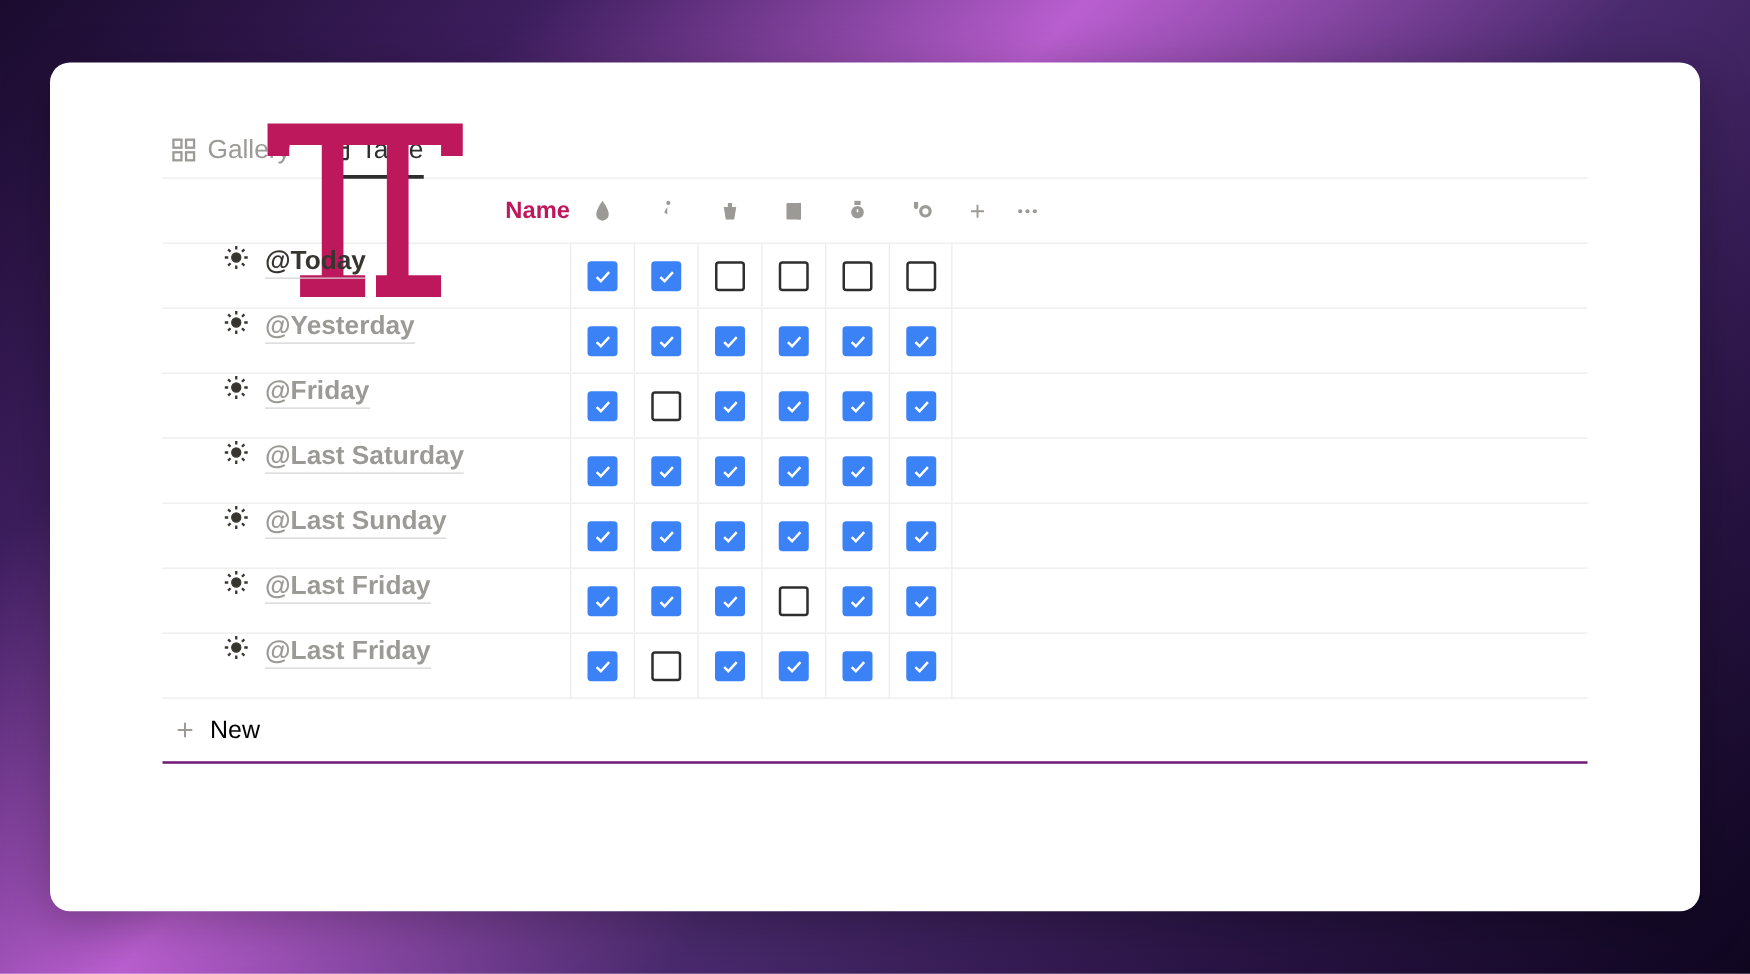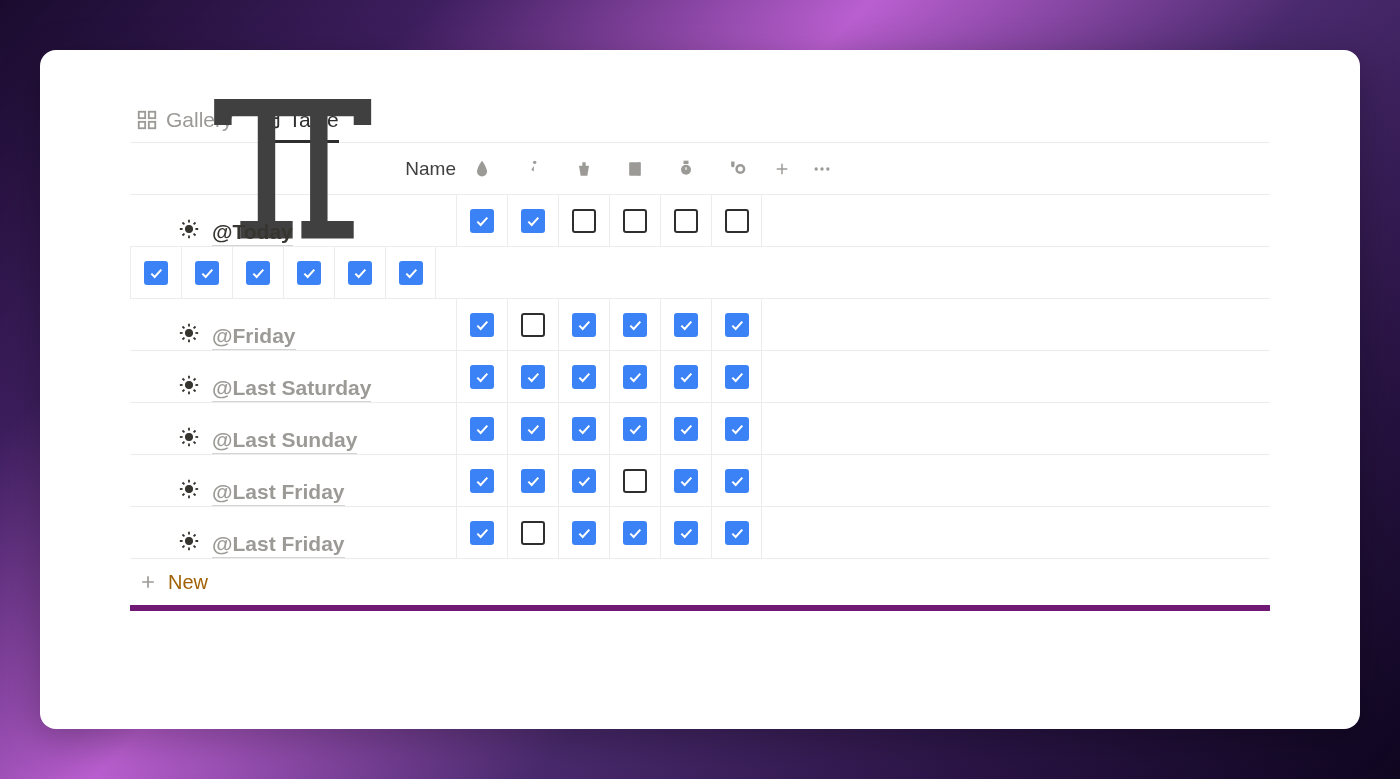--- a/index.html
+++ b/index.html
@@ -63,22 +63,23 @@
     .table-container {
       display: flex;
       flex-direction: column;
     }
     
     .header-row {
       display: flex;
       align-items: center;
       height: 52px;
       border-bottom: 1px solid #ececec;
-      color: #404040;
+      color: #be185d;
       font-size: 19px;
+      font-weight: bold;
     }
     
     .col-name-header {
       display: flex;
       align-items: center;
       gap: 8px;
       padding-left: 58px;
       width: 326px;
       flex-shrink: 0;
     }
@@ -93,21 +94,21 @@
     
     .col-icon-header svg, .col-icon-header .glyph {
       width: 20px;
       height: 20px;
       fill: #9b9a97;
       color: #9b9a97;
     }
     
     .row {
       display: flex;
-      align-items: flex-end;
+      align-items: flex-start;
       height: 52px;
       border-bottom: 1px solid #ececec;
     }
     
     .row-name {
       display: flex;
       align-items: center;
       gap: 12px;
       padding-left: 48px;
       width: 326px;
@@ -173,24 +174,24 @@
       stroke-width: 3;
       fill: none;
     }
     
     .new-row {
       display: flex;
       align-items: center;
       gap: 10px;
       height: 52px;
       padding-left: 8px;
-      color: #a16207;
+      color: #000000;
       font-size: 20px;
       cursor: pointer;
-      border-bottom: 6px solid #701a75;
+      border-bottom: 2px solid #701a75;
     }
     
     .new-row svg {
       width: 20px;
       height: 20px;
       stroke: #9b9a97;
     }
     
     .add-col, .more-col {
       width: 40px;
@@ -325,20 +326,36 @@
             <div class="checkbox unchecked"></div>
           </div>
           <div class="checkbox-cell">
             <div class="checkbox unchecked"></div>
           </div>
           <div class="checkbox-cell">
             <div class="checkbox unchecked"></div>
           </div>
         </div>
         <div class="row">
+          <div class="row-name">
+            <span class="row-icon"><svg viewBox="0 0 24 24">
+                <circle cx="12" cy="12" r="4"></circle>
+                <g stroke="#37352f" stroke-width="2">
+                  <line x1="12" y1="2" x2="12" y2="5"></line>
+                  <line x1="12" y1="19" x2="12" y2="22"></line>
+                  <line x1="2" y1="12" x2="5" y2="12"></line>
+                  <line x1="19" y1="12" x2="22" y2="12"></line>
+                  <line x1="4.9" y1="4.9" x2="7" y2="7"></line>
+                  <line x1="17" y1="17" x2="19.1" y2="19.1"></line>
+                  <line x1="4.9" y1="19.1" x2="7" y2="17"></line>
+                  <line x1="17" y1="7" x2="19.1" y2="4.9"></line>
+                </g>
+              </svg></span>
+            <span class="date-text">@Yesterday</span>
+          </div>
           <div class="checkbox-cell">
             <div class="checkbox checked">
               <svg viewBox="0 0 24 24">
                 <polyline points="5 13 10 18 20 7"></polyline>
               </svg>
             </div>
           </div>
           <div class="checkbox-cell">
             <div class="checkbox checked">
               <svg viewBox="0 0 24 24">

